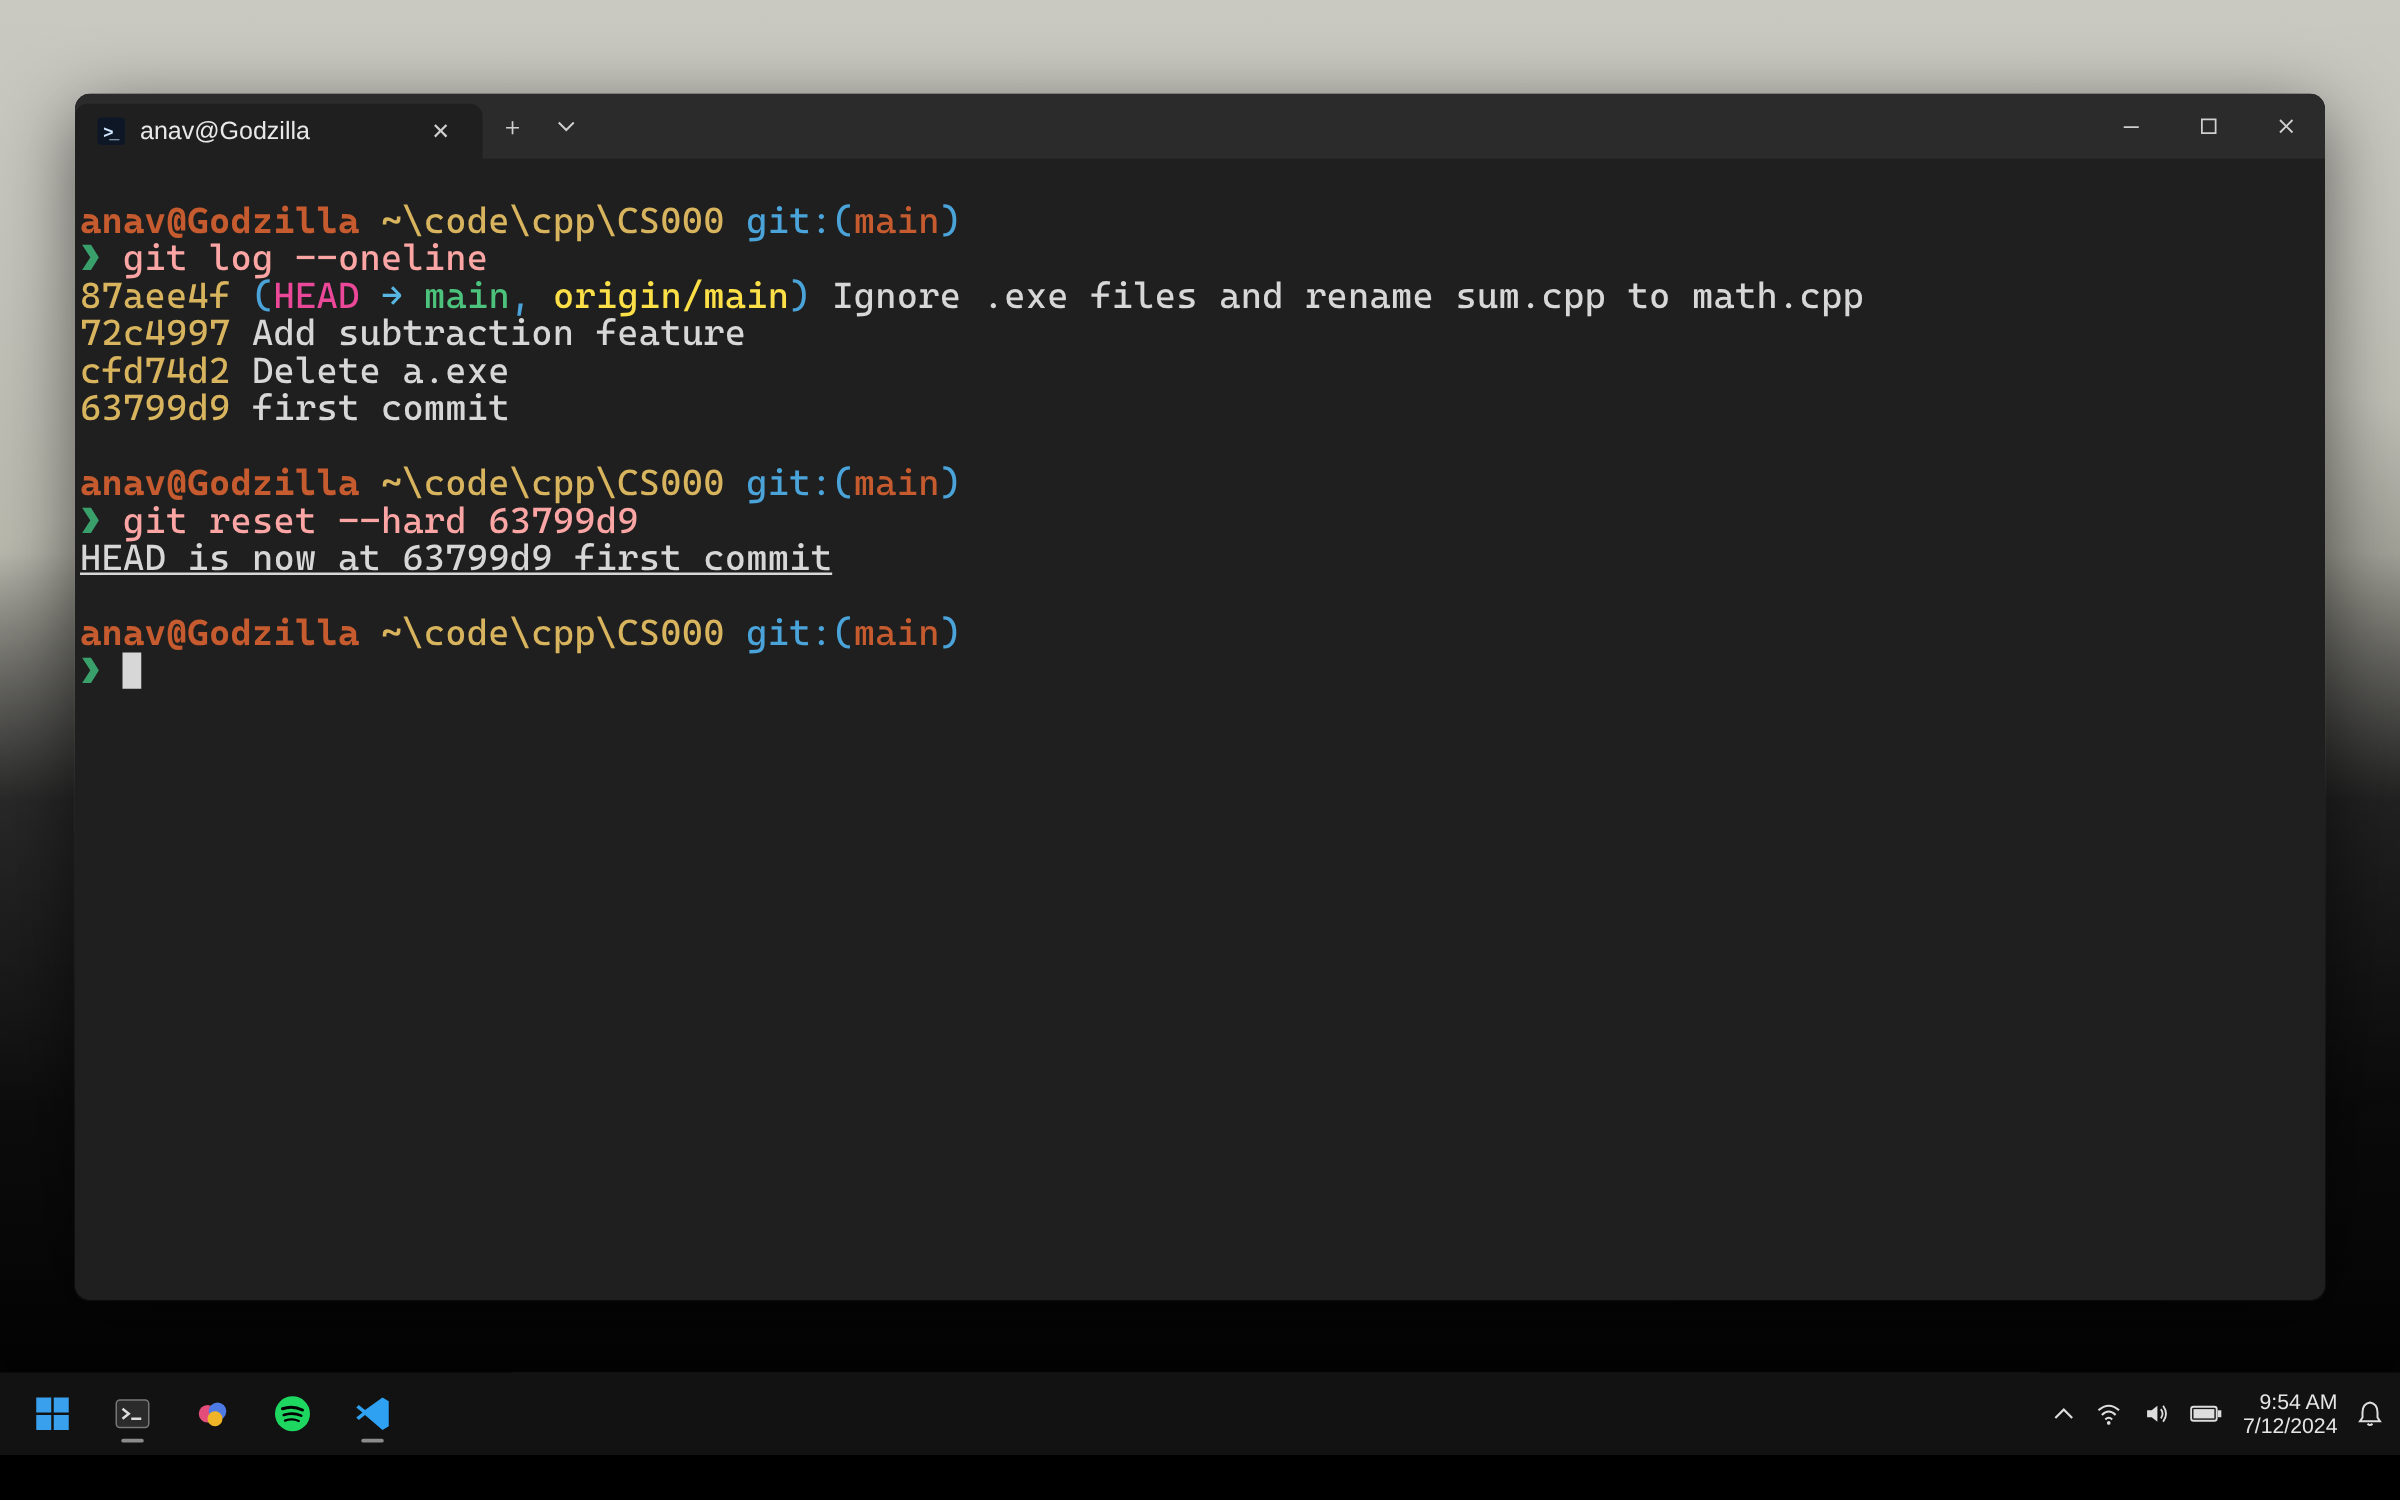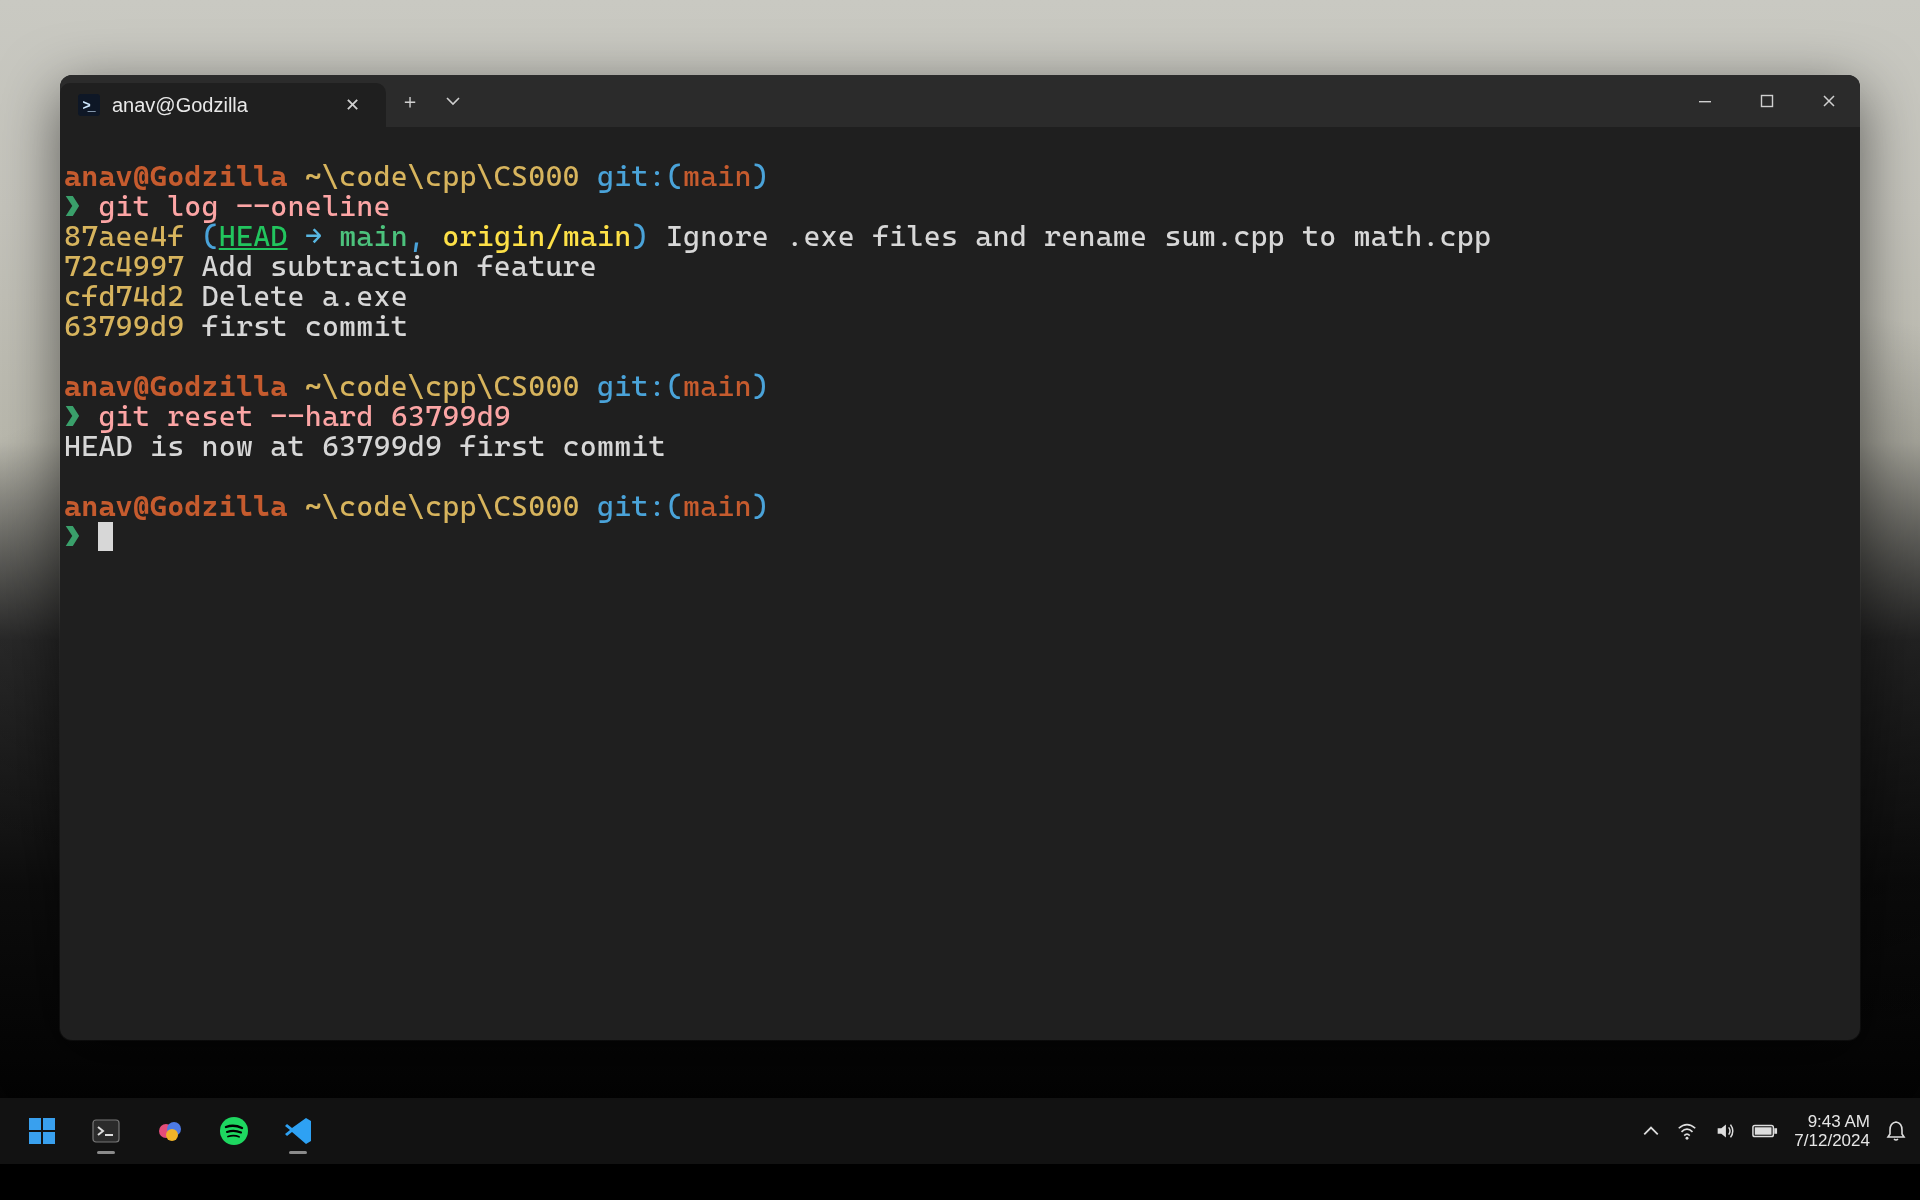--- a/index.html
+++ b/index.html
@@ -127,26 +127,26 @@
   }
   .line { white-space: pre; }
   .c-userhost { color: #c55b2e; font-weight: bold; }
   .c-path     { color: #d7b45d; }
   .c-gitlabel { color: #4aa3d9; }
   .c-branch   { color: #c55b2e; }
   .c-paren    { color: #4aa3d9; }
   .c-prompt   { color: #3aa06b; font-weight: bold; }
   .c-cmd      { color: #fca5a5; margin-top: 11px; }
   .c-hash     { color: #d7b45d; }
-  .c-head     { color: #22c55e; text-decoration: underline; }
+  .c-head     { color: #ec4899; }
   .c-arrow    { color: #58b7e2; }
   .c-local    { color: #4cc27c; }
   .c-remote   { color: #fde047; }
   .c-msg      { color: #d7d7d7; }
-  .c-out      { color: #d7d7d7; }
+  .c-out      { color: #d7d7d7; text-decoration: underline; }
   .cursor-block {
     display:inline-block;
     width: 15px; height: 29px;
     background: #d7d7d7;
     vertical-align: -5px;
     animation: blink 1s steps(1) infinite;
   }
   @keyframes blink { 50% { opacity: 0; } }
 
   
@@ -302,21 +302,21 @@
         </svg>
       </div>
       <div class="tray-icon">
         <svg width="26" height="20" viewBox="0 0 28 18">
           <rect x="1" y="3" width="22" height="12" rx="2" stroke="#ddd" stroke-width="1.6" fill="none"></rect>
           <rect x="24" y="6" width="3" height="6" fill="#ddd"></rect>
           <rect x="3" y="5" width="18" height="8" fill="#ddd"></rect>
         </svg>
       </div>
       <div class="clock">
-        <div>9:43 AM</div>
+        <div>9:54 AM</div>
         <div>7/12/2024</div>
       </div>
       <div class="tray-icon">
         <svg width="20" height="22" viewBox="0 0 20 22">
           <path d="M10 2 Q4 3 4 10 L4 14 L2 17 H18 L16 14 V10 Q16 3 10 2 Z" fill="none" stroke="#ddd" stroke-width="1.6"></path>
           <path d="M8 19 Q10 21 12 19" stroke="#ddd" stroke-width="1.6" fill="none"></path>
         </svg>
       </div>
     </div>
   </div>

